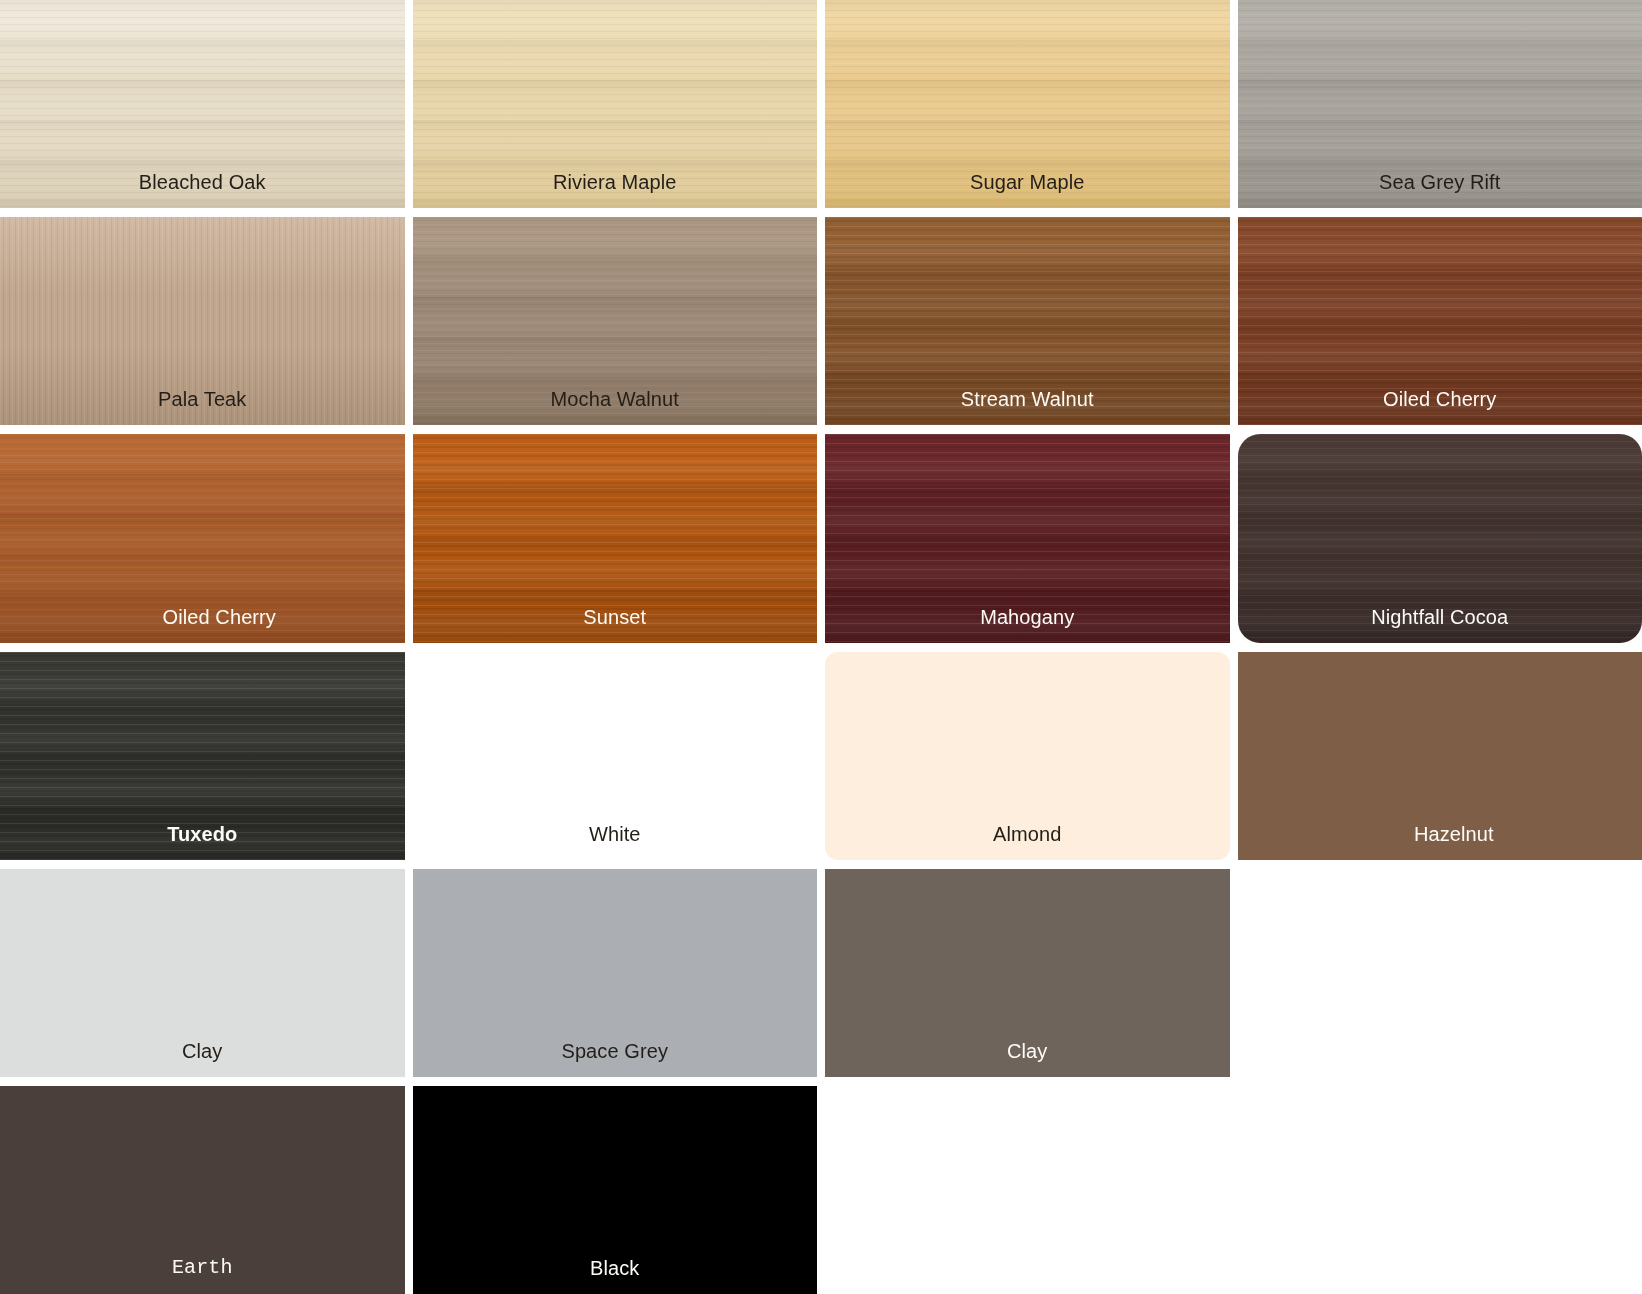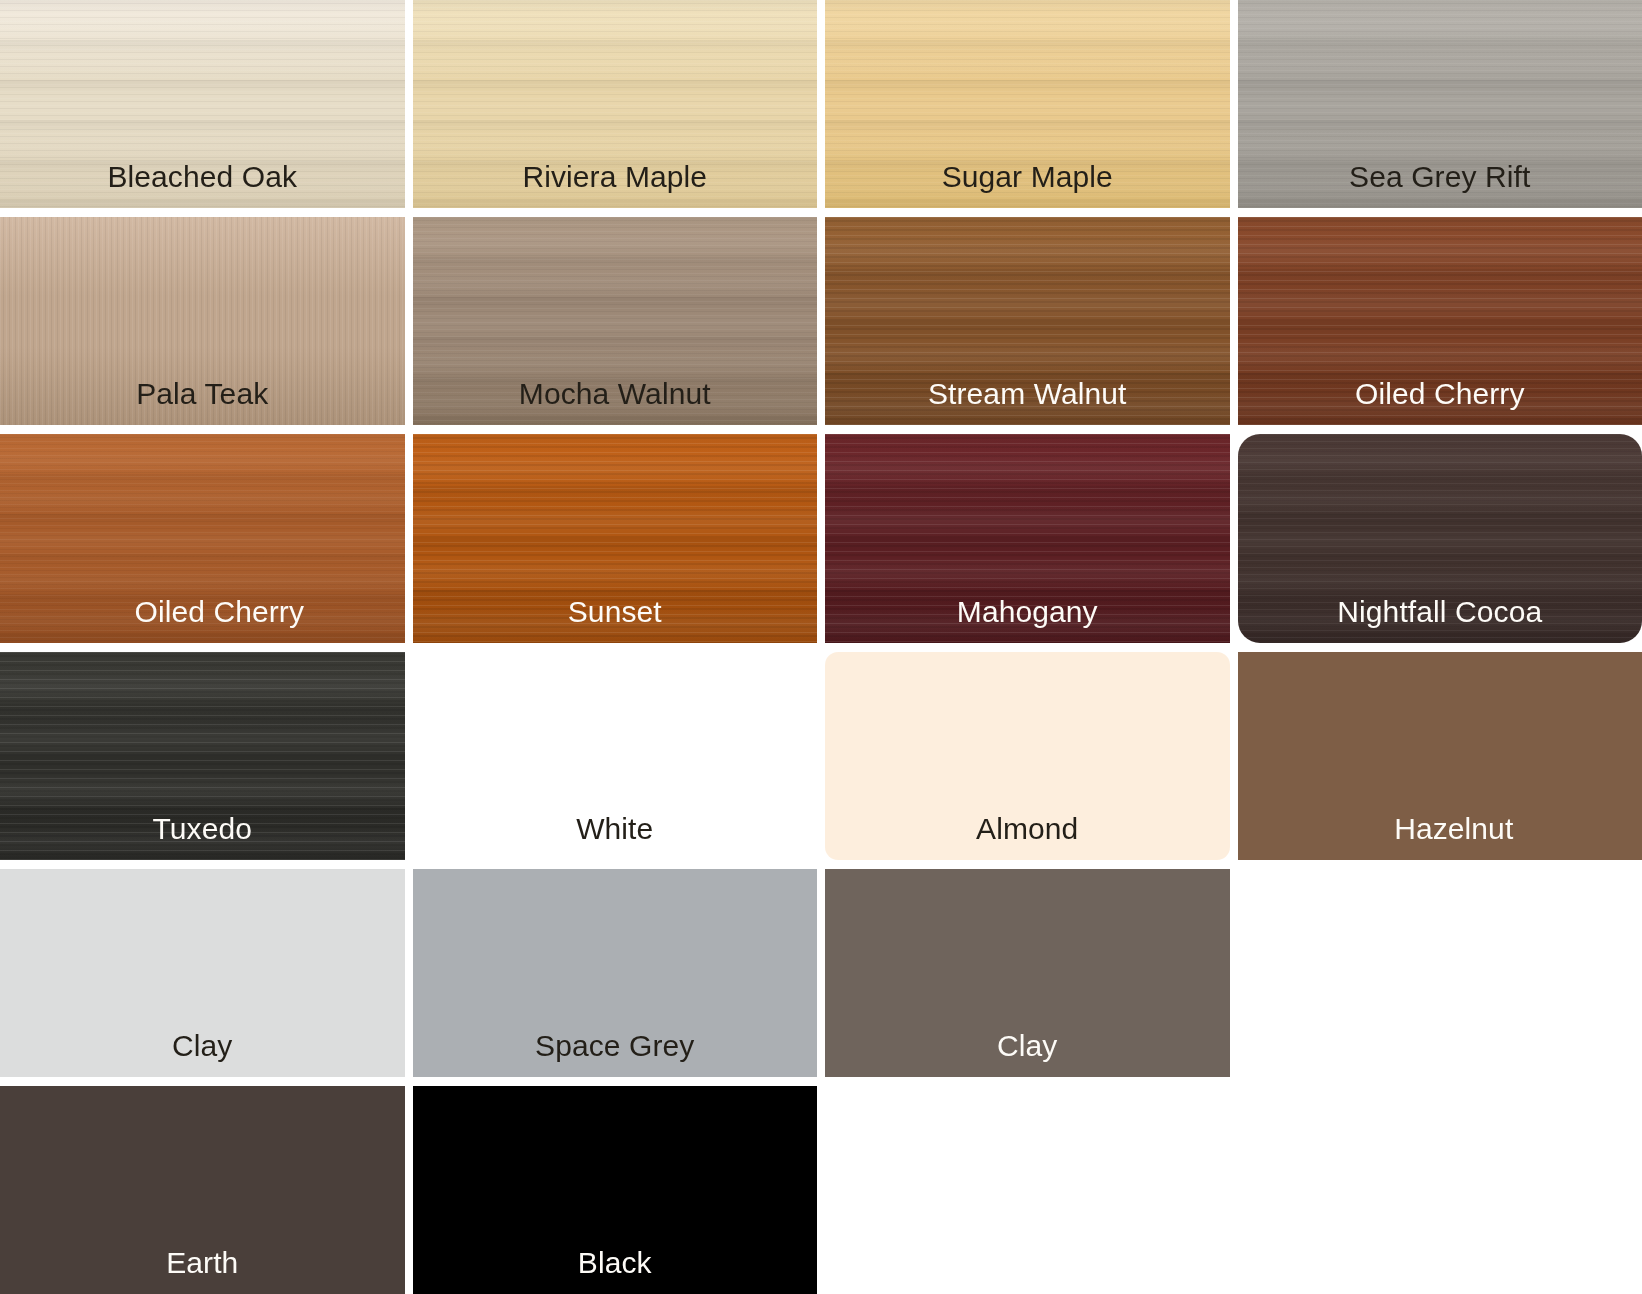--- a/index.html
+++ b/index.html
@@ -101,21 +101,21 @@
       rgba(0,0,0,0.0) 18px,
       rgba(255,255,255,0.06) 34px,
       rgba(0,0,0,0.0) 52px
     );
   }
   .grain.flat { background-image: none; }
 
   .swatch-label {
     position: relative;
     z-index: 3;
-    font-size: 30px;
+    font-size: 20px;
     line-height: 1;
     letter-spacing: 0.1px;
     white-space: nowrap;
     padding-bottom: 16px;
     text-align: center;
   }
   .label-dark  { color: #231f18; }
   .label-light { color: #fdfbf7; }
 </style>
 </head>
@@ -163,21 +163,21 @@
       <div class="swatch-label label-light">Sunset</div>
     </div>
     <div class="swatch" style="background: linear-gradient(rgb(112, 40, 44) 0%, rgb(92, 31, 35) 38%, rgb(92, 31, 35) 62%, rgb(74, 23, 27) 100%);">
       <div class="grain strong"></div>
       <div class="swatch-label label-light">Mahogany</div>
     </div>
     <div class="swatch" style="background: linear-gradient(rgb(77, 59, 55) 0%, rgb(65, 50, 46) 38%, rgb(65, 50, 46) 62%, rgb(53, 40, 38) 100%); border-radius: 22px;">
       <div class="grain horizontal"></div>
       <div class="swatch-label label-light">Nightfall Cocoa</div>
     </div>
-    <div class="swatch" style="background: linear-gradient(rgb(60, 60, 55) 0%, rgb(48, 48, 44) 38%, rgb(48, 48, 44) 62%, rgb(38, 38, 35) 100%);">
+    <div class="swatch" style="background: linear-gradient(rgb(60, 60, 55) 0%, rgb(48, 48, 44) 38%, rgb(48, 48, 44) 62%, rgb(38, 38, 35) 100%); font-weight: bold;">
       <div class="grain strong"></div>
       <div class="swatch-label label-light">Tuxedo</div>
     </div>
     <div class="swatch" style="background: linear-gradient(rgb(255, 255, 255) 0%, rgb(255, 255, 255) 38%, rgb(255, 255, 255) 62%, rgb(255, 255, 255) 100%);">
       <div class="grain flat"></div>
       <div class="swatch-label label-dark">White</div>
     </div>
     <div class="swatch" style="background: linear-gradient(rgb(253, 238, 221) 0%, rgb(253, 238, 221) 38%, rgb(253, 238, 221) 62%, rgb(253, 238, 221) 100%); border-radius: 13px;">
       <div class="grain flat"></div>
       <div class="swatch-label label-dark">Almond</div>
@@ -192,21 +192,21 @@
     </div>
     <div class="swatch" style="background: linear-gradient(rgb(171, 175, 179) 0%, rgb(171, 175, 179) 38%, rgb(171, 175, 179) 62%, rgb(171, 175, 179) 100%);">
       <div class="grain flat"></div>
       <div class="swatch-label label-dark">Space Grey</div>
     </div>
     <div class="swatch" style="background: linear-gradient(rgb(111, 100, 92) 0%, rgb(111, 100, 92) 38%, rgb(111, 100, 92) 62%, rgb(111, 100, 92) 100%);">
       <div class="grain flat"></div>
       <div class="swatch-label label-light">Clay</div>
     </div>
     <div class="swatch empty"></div>
-    <div class="swatch" style="background: linear-gradient(rgb(74, 63, 58) 0%, rgb(74, 63, 58) 38%, rgb(74, 63, 58) 62%, rgb(74, 63, 58) 100%);">
+    <div class="swatch" style="background: linear-gradient(rgb(74, 63, 58) 0%, rgb(74, 63, 58) 38%, rgb(74, 63, 58) 62%, rgb(74, 63, 58) 100%); font-family: Liberation Mono, monospace;">
       <div class="grain flat"></div>
       <div class="swatch-label label-light">Earth</div>
     </div>
     <div class="swatch" style="background: linear-gradient(rgb(0, 0, 0) 0%, rgb(0, 0, 0) 38%, rgb(0, 0, 0) 62%, rgb(0, 0, 0) 100%);">
       <div class="grain flat"></div>
       <div class="swatch-label label-light">Black</div>
     </div>
     <div class="swatch empty"></div>
   </div>
 

